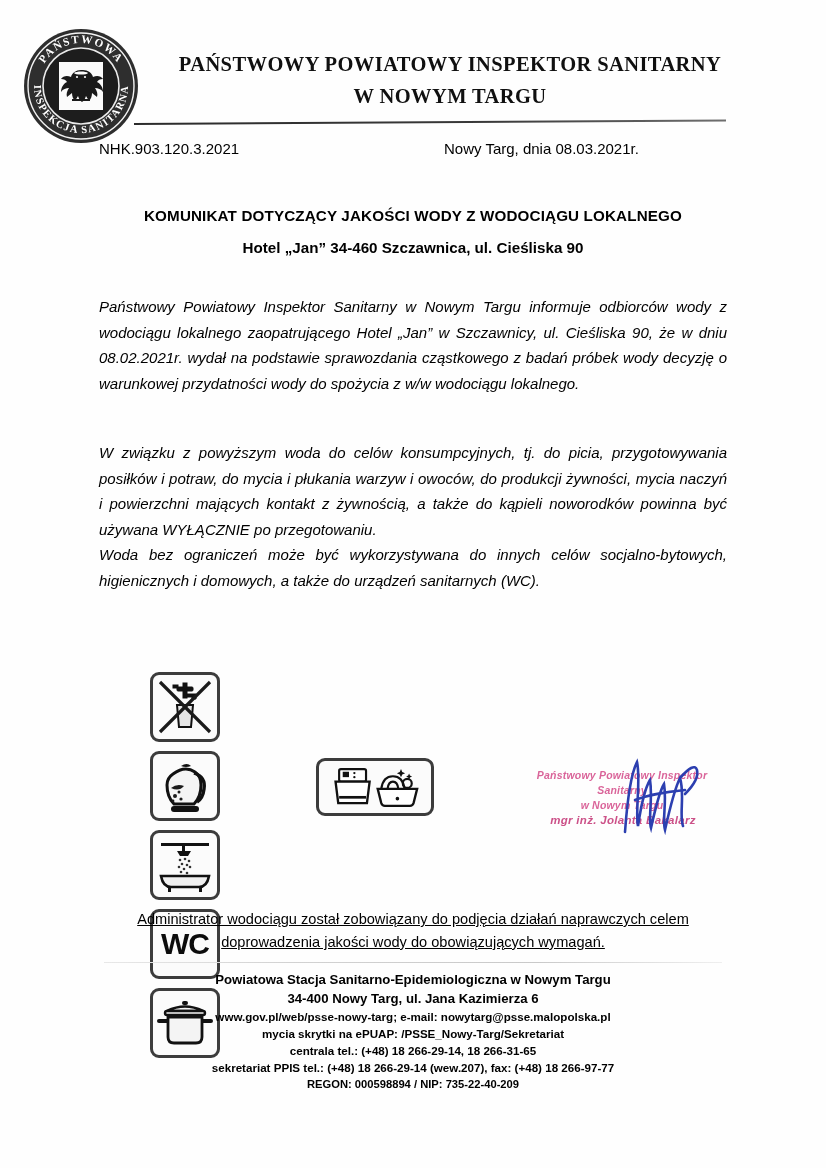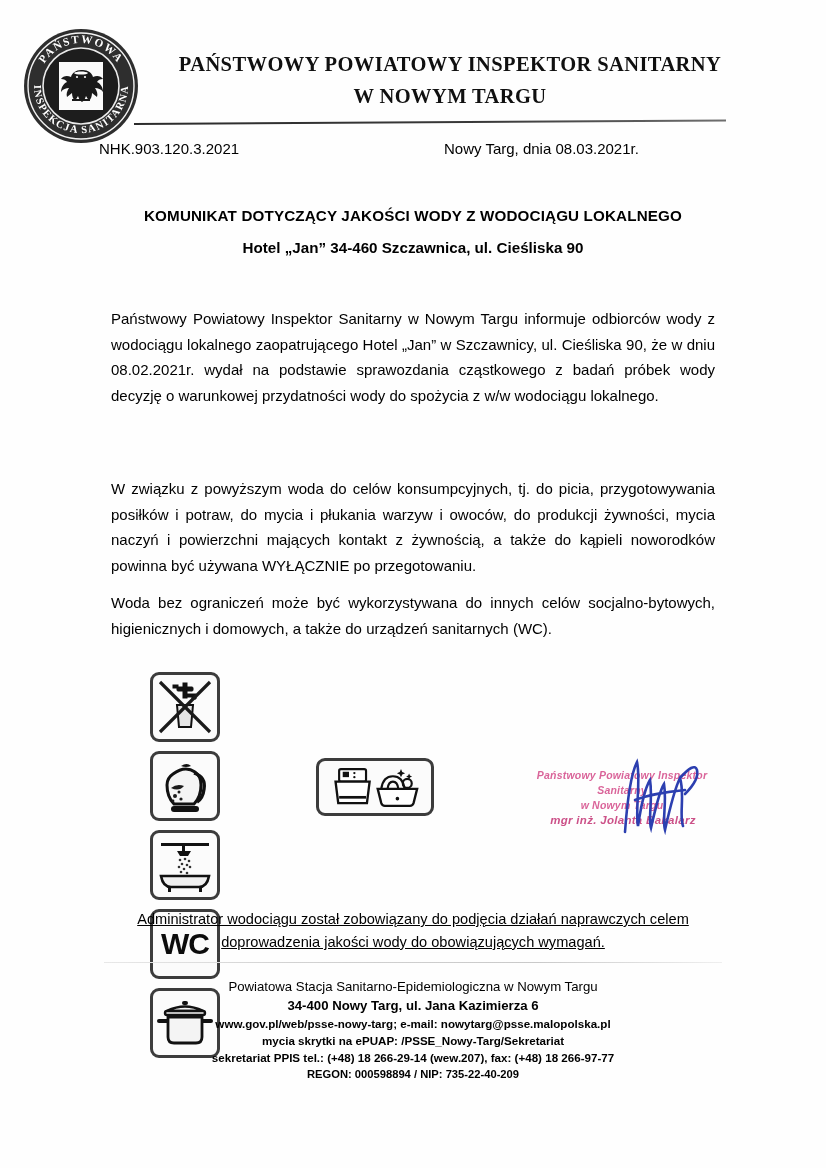--- a/index.html
+++ b/index.html
@@ -33,21 +33,21 @@
 
   
   .titleblock{position:absolute;left:99px;top:206px;width:628px;text-align:center;}
   .title-main{font-size:15.2px;font-weight:bold;letter-spacing:.15px;line-height:20px;}
   .title-sub{font-size:15.2px;font-weight:bold;margin-top:12px;line-height:20px;}
 
   
   .body{position:absolute;left:99px;top:294px;width:628px;}
   .para{
     font-size:15px;line-height:25.5px;text-align:justify;
-    text-justify:inter-word;margin:12px;
+    text-justify:inter-word;margin:0;font-style:italic;
   }
   .para.nojust{text-align:left;}
   .spacer-md{height:22px;}
 
   .params{margin:0;}
   .param-line{font-size:15px;font-weight:bold;line-height:25px;text-align:justify;}
   .param-line.l1{text-align:justify;}
   .param-line.plain{text-align:left;}
 
   
@@ -84,21 +84,21 @@
   .signature{position:absolute;left:78px;top:-8px;width:110px;height:90px;}
 
   
   .closing{position:absolute;left:110px;top:908px;width:606px;text-align:center;
     font-size:14.6px;line-height:23px;text-decoration:underline;}
 
   
   .foot-rule{position:absolute;left:104px;top:962px;width:618px;height:1px;
     background:linear-gradient(to right,#e8e8e8,#d2d2d2 30%,#c9c9c9 70%,#efefef);}
   .footer{position:absolute;left:99px;top:970px;width:628px;text-align:center;}
-  .f1{font-size:13.2px;font-weight:normal;line-height:19px;margin-top:7px;}
+  .f1{font-size:13.2px;font-weight:bold;line-height:19px;}
   .f2{font-size:13.2px;font-weight:bold;line-height:19px;}
   .f3{font-size:11.6px;font-weight:bold;line-height:17px;}
   .f4{font-size:11.6px;font-weight:bold;line-height:17px;}
   .f5{font-size:11.6px;font-weight:bold;line-height:17px;}
   .f6{font-size:11.6px;font-weight:bold;line-height:17px;}
   .f7{font-size:11.2px;font-weight:bold;line-height:17px;}
 </style>
 </head>
 <body>
 
@@ -289,17 +289,18 @@
     <div>Administrator wodociągu został zobowiązany do podjęcia działań naprawczych celem</div>
     <div>doprowadzenia jakości wody do obowiązujących wymagań.</div>
   </div>
 
   <div class="foot-rule"></div>
   <div class="footer">
     <div class="f1">Powiatowa Stacja Sanitarno-Epidemiologiczna w Nowym Targu</div>
     <div class="f2">34-400 Nowy Targ, ul. Jana Kazimierza 6</div>
     <div class="f3">www.gov.pl/web/psse-nowy-targ; e-mail: nowytarg@psse.malopolska.pl</div>
     <div class="f4">mycia skrytki na ePUAP: /PSSE_Nowy-Targ/Sekretariat</div>
+    <div class="f5">centrala tel.: (+48) 18 266-29-14, 18 266-31-65</div>
     <div class="f6">sekretariat PPIS tel.: (+48) 18 266-29-14 (wew.207), fax: (+48) 18 266-97-77</div>
     <div class="f7">REGON: 000598894 / NIP: 735-22-40-209</div>
   </div>
 
 </div>
 
 </body></html>

